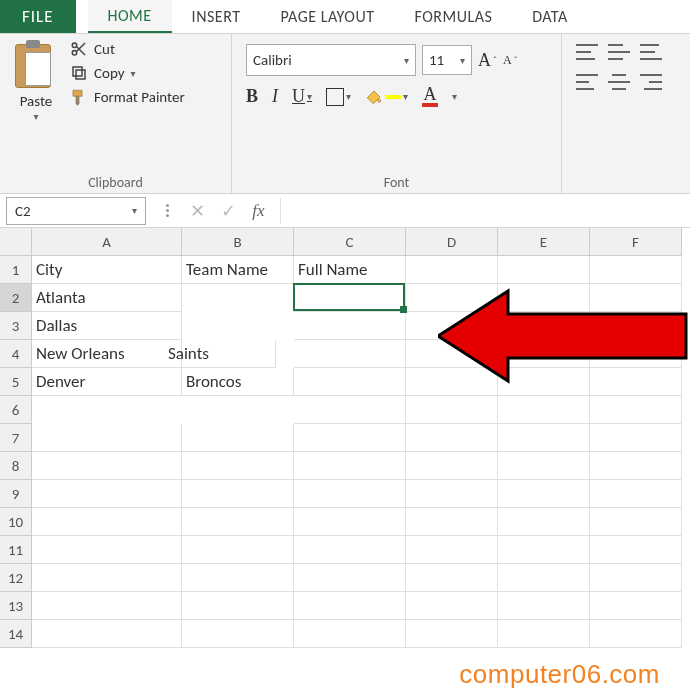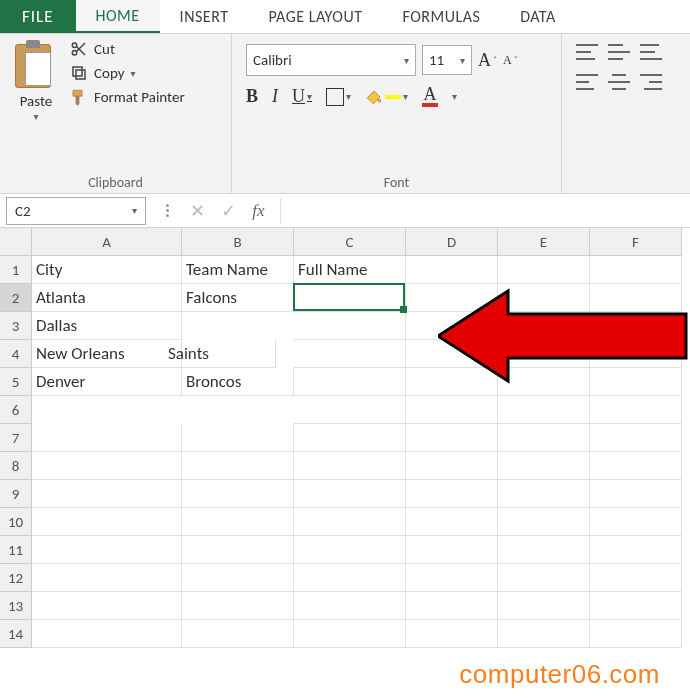--- a/index.html
+++ b/index.html
@@ -2,21 +2,21 @@
 <html><head>
 <meta charset="utf-8">
 <style>
   * { box-sizing: border-box; margin: 0; padding: 0; }
   body { font-family: "Segoe UI", Calibri, Arial, sans-serif; font-size: 14px; color: #333; background: #fff; width: 690px; height: 698px; overflow: hidden; position: relative; }
 
   
   .tab-row { display: flex; align-items: stretch; height: 34px; border-bottom: 1px solid #d4d4d4; background: #fff; }
   .file-tab { background: #217346; color: #fff; padding: 0 22px; display: flex; align-items: center; font-size: 17px; letter-spacing: 1px; }
   .tab { padding: 0 20px; display: flex; align-items: center; color: #444; font-size: 16px; letter-spacing: 0.5px; cursor: pointer; }
-  .tab.active { color: #217346; border-bottom: 2px solid #217346; background: #f5f5f5; }
+  .tab.active { color: #217346; border-bottom: 2px solid #217346; background: #f5f5f5; margin-left: 12px; }
 
   
   .ribbon { display: flex; background: #f3f3f3; border-bottom: 1px solid #d4d4d4; height: 160px; }
   .group { border-right: 1px solid #d4d4d4; padding: 6px 8px 2px 8px; display: flex; flex-direction: column; position: relative; }
   .group-label { text-align: center; color: #666; font-size: 14px; margin-top: auto; padding-top: 4px; }
 
   
   .clip-body { display: flex; gap: 6px; }
   .paste-big { display: flex; flex-direction: column; align-items: center; width: 56px; cursor: pointer; text-align: right; }
   .paste-icon { width: 42px; height: 50px; position: relative; }
@@ -274,21 +274,20 @@
         <div class="row-h">14</div>
       </div>
     <div class="cells" id="cells" style="position: relative; width: 650px; height: 392px;">
         <div class="cell" style="left: 0px; top: 0px; width: 150px;">City</div>
         <div class="cell" style="left: 150px; top: 0px; width: 112px;">Team Name</div>
         <div class="cell" style="left: 262px; top: 0px; width: 112px;">Full Name</div>
         <div class="cell" style="left: 374px; top: 0px; width: 92px;"></div>
         <div class="cell" style="left: 466px; top: 0px; width: 92px;"></div>
         <div class="cell" style="left: 558px; top: 0px; width: 92px;"></div>
         <div class="cell" style="left: 0px; top: 28px; width: 150px;">Atlanta</div>
-        <div class="cell" style="left: 150px; top: 28px; width: 112px;">Falcons</div>
         <div class="cell" style="left: 262px; top: 28px; width: 112px;"></div>
         <div class="cell" style="left: 374px; top: 28px; width: 92px;"></div>
         <div class="cell" style="left: 466px; top: 28px; width: 92px;"></div>
         <div class="cell" style="left: 558px; top: 28px; width: 92px;"></div>
         <div class="cell" style="left: 0px; top: 56px; width: 150px;">Dallas</div>
         <div class="cell" style="left: 262px; top: 56px; width: 112px;"></div>
         <div class="cell" style="left: 374px; top: 56px; width: 92px;"></div>
         <div class="cell" style="left: 466px; top: 56px; width: 92px;"></div>
         <div class="cell" style="left: 558px; top: 56px; width: 92px;"></div>
         <div class="cell" style="left: 0px; top: 84px; width: 150px;">New Orleans</div>

